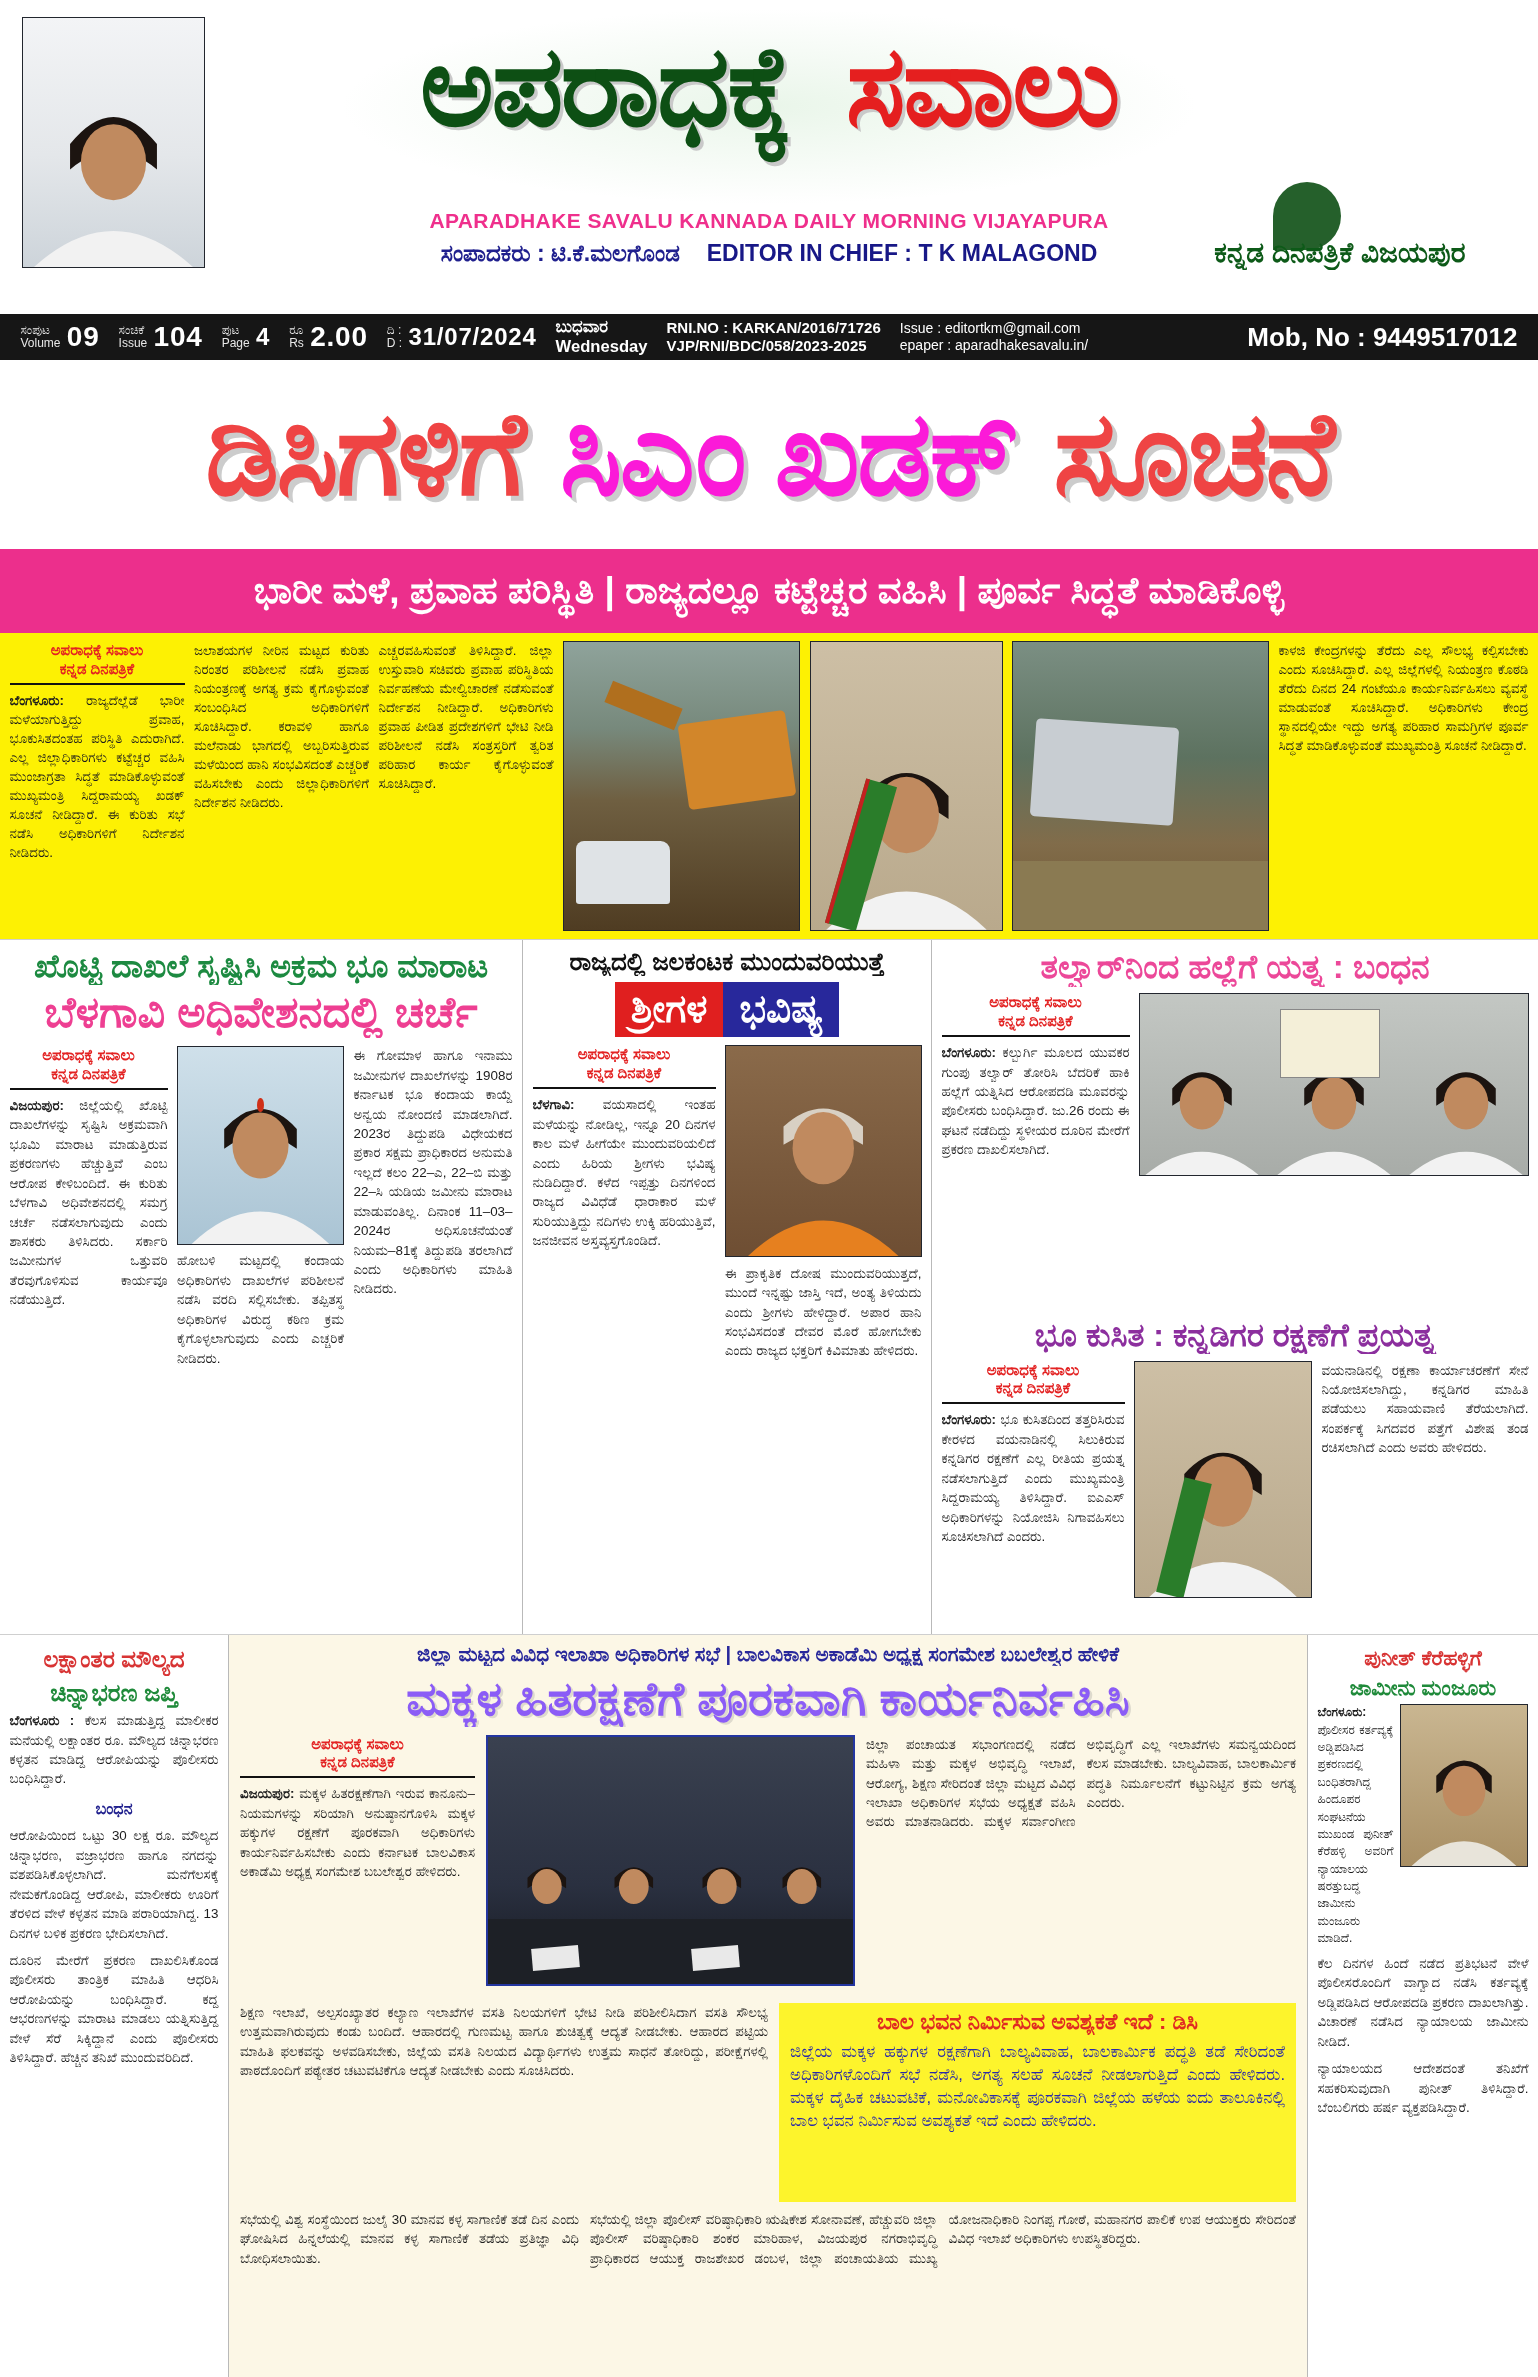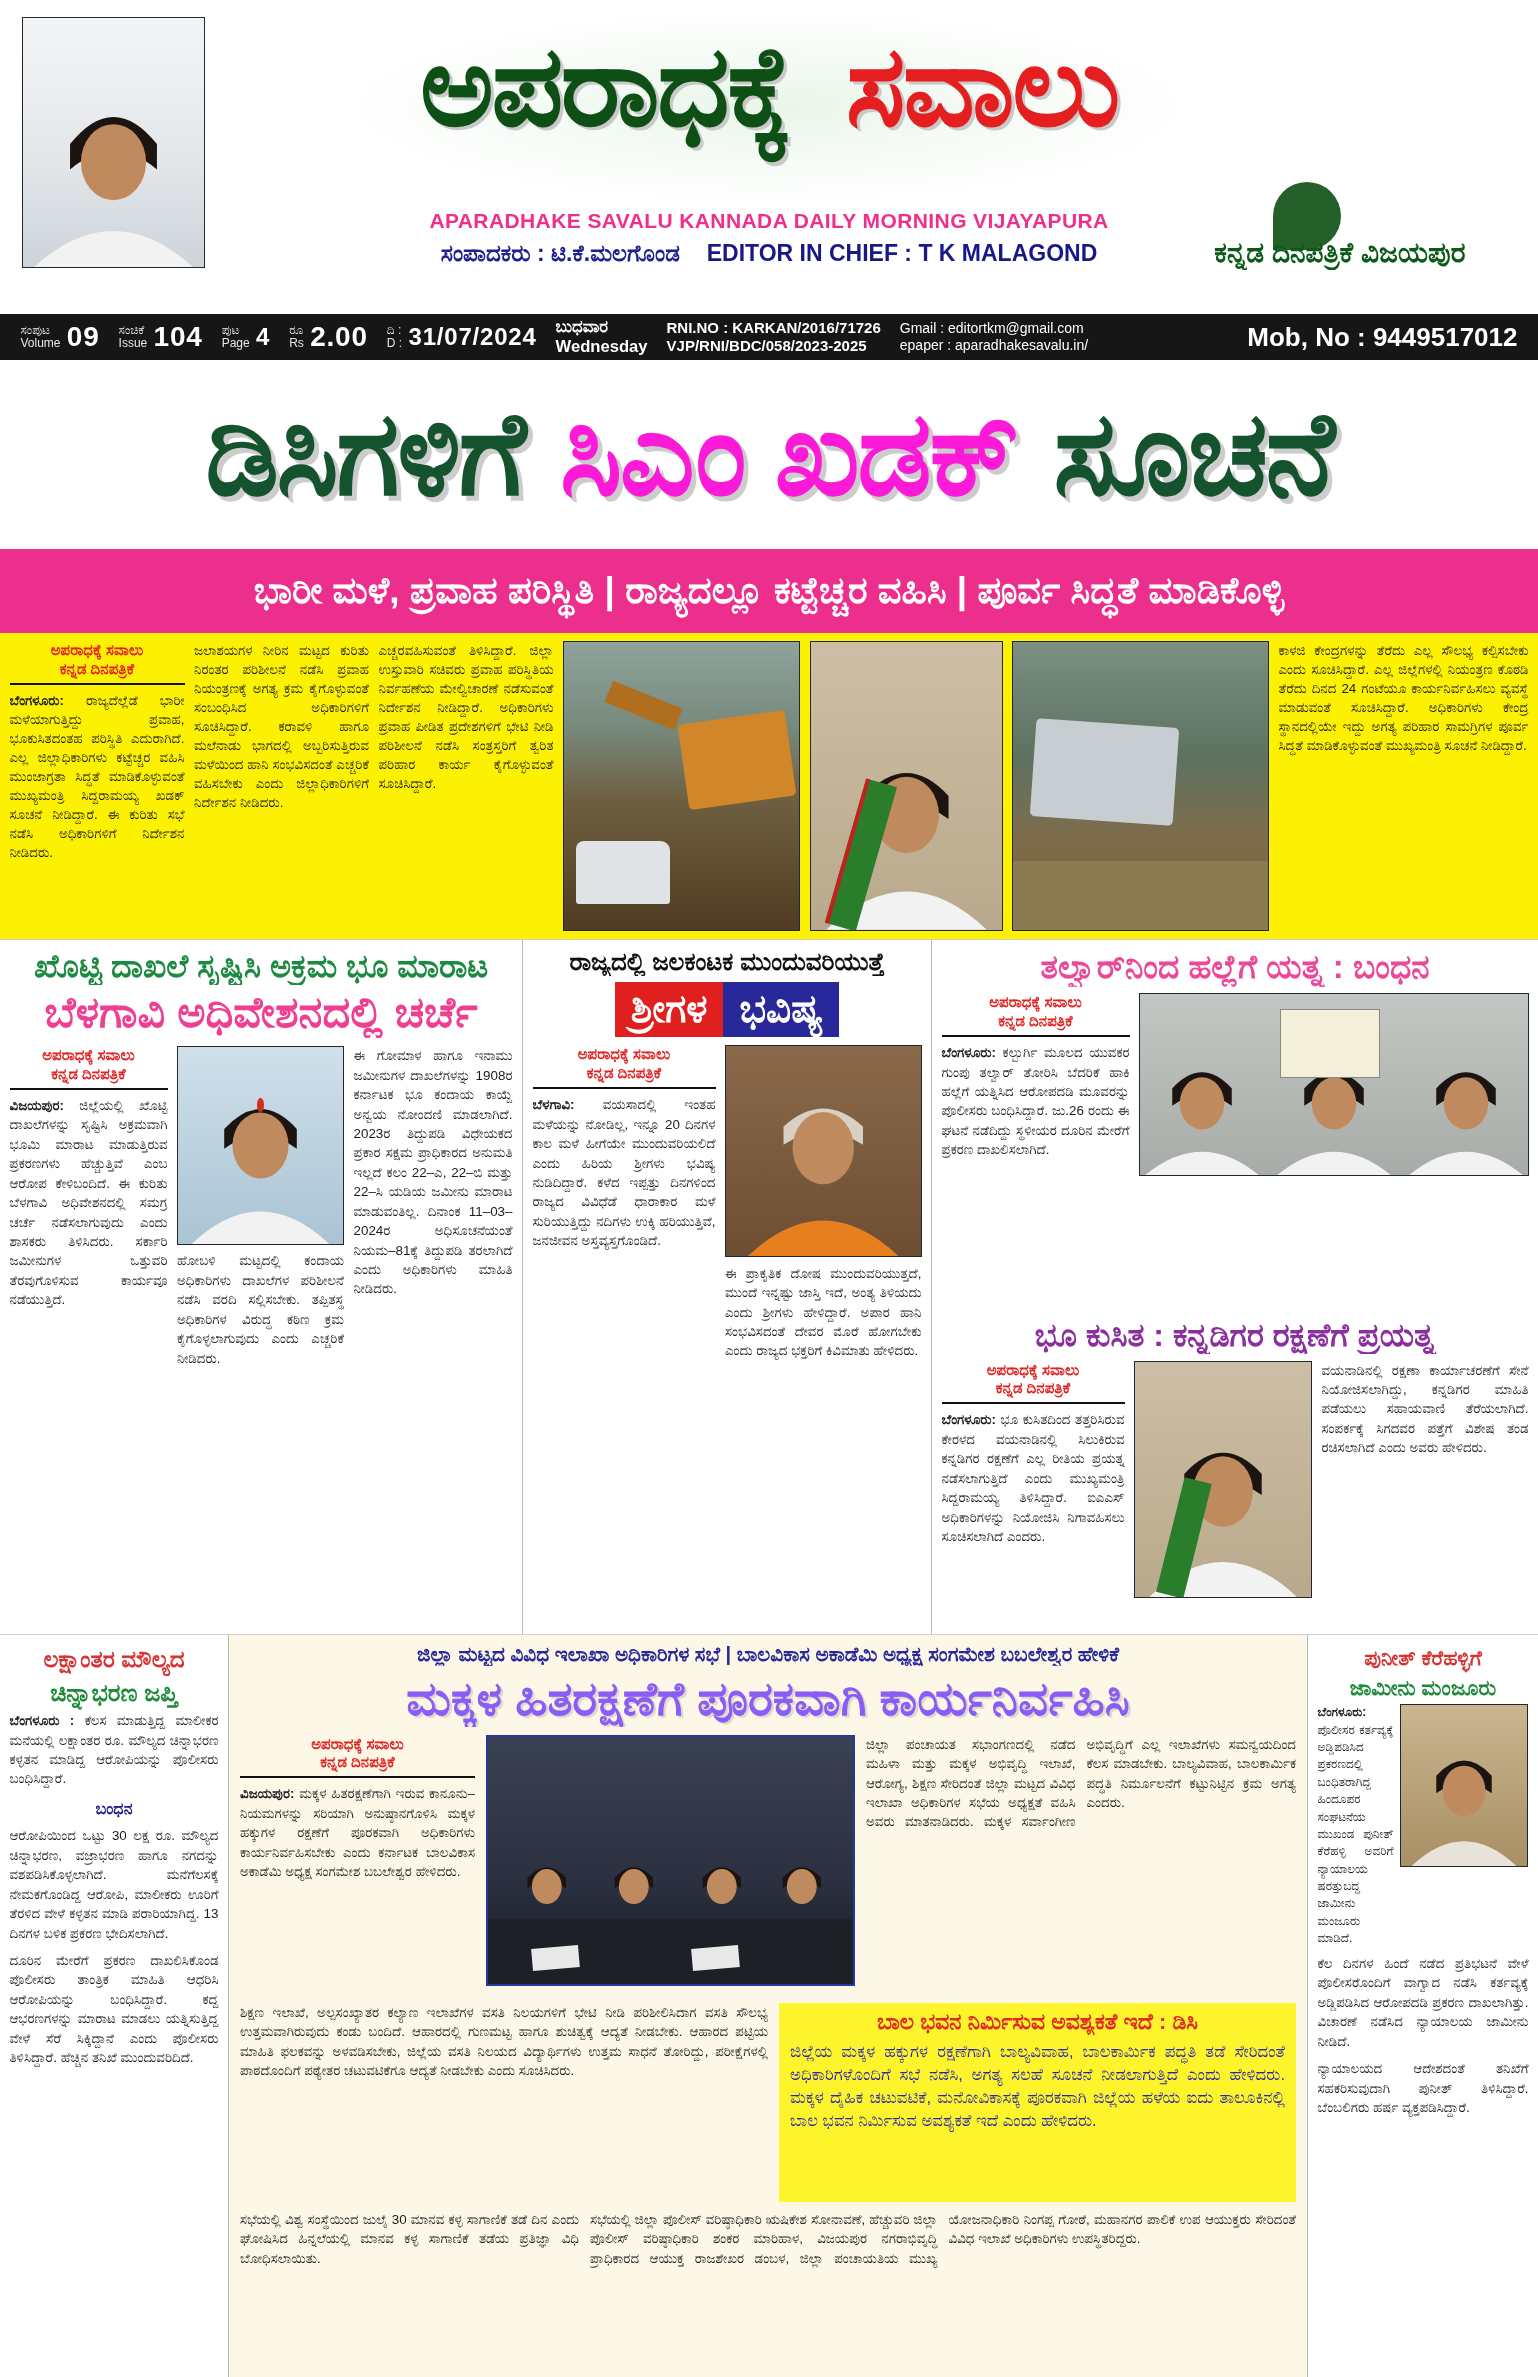--- a/index.html
+++ b/index.html
@@ -35,21 +35,21 @@
   .ib-value.small { font-size:24px; }
   .ib-stack2 { display:flex; flex-direction:column; line-height:1.18; font-weight:700; }
   .ib-stack2.day { font-size:16.6px; }
   .ib-stack2.rni { font-size:15px; }
   .ib-stack2.contact { font-size:14px; font-weight:400; }
   .ib-mobile { margin-left:auto; font-size:26px; font-weight:800; white-space:nowrap; }
 
   
   .lead-headline { height:189px; display:flex; align-items:center; justify-content:center; gap:36px;
     white-space:nowrap; overflow:hidden; font-weight:800; font-size:117px; letter-spacing:-2.4px; }
-  .lead-headline .blue { color:#14532d; text-shadow:4.7px 4.7px 0 rgba(110,110,110,.35); }
+  .lead-headline .blue { color:#ef4444; text-shadow:4.7px 4.7px 0 rgba(110,110,110,.35); }
   .lead-headline .magenta { color:#fb1ad8; text-shadow:4.7px 4.7px 0 rgba(110,110,110,.35); }
 
   .subbar { height:84px; background:#ec2f8c; color:#ffffff; display:flex; align-items:center; justify-content:center;
     font-size:37px; font-weight:800; white-space:nowrap; overflow:hidden; }
 
   
   .lead-body { height:306px; background:#fdf103; display:flex; gap:9.5px; padding:8px 9.5px; overflow:hidden; }
   .lead-body .tcol { font-size:13.4px; line-height:1.42; text-align:justify; color:#1c1c1c; overflow:hidden; }
   .lead-body .c1,.lead-body .c2,.lead-body .c3 { width:175px; flex:none; }
   .lead-body .c4 { flex:1; }
@@ -224,21 +224,21 @@
     </div>
     <div class="ib-stack2 day">
       <span>ಬುಧವಾರ</span>
       <span>Wednesday</span>
     </div>
     <div class="ib-stack2 rni">
       <span>RNI.NO : KARKAN/2016/71726</span>
       <span>VJP/RNI/BDC/058/2023-2025</span>
     </div>
     <div class="ib-stack2 contact">
-      <span>Gmail : editortkm@gmail.com</span>
+      <span>Issue : editortkm@gmail.com</span>
       <span>epaper : aparadhakesavalu.in/</span>
     </div>
     <div class="ib-mobile">Mob, No : 9449517012</div>
   </div>
 
   <h2 class="lead-headline">
     <span class="blue">ಡಿಸಿಗಳಿಗೆ</span>
     <span class="magenta">ಸಿಎಂ ಖಡಕ್</span>
     <span class="blue">ಸೂಚನೆ</span>
   </h2>

